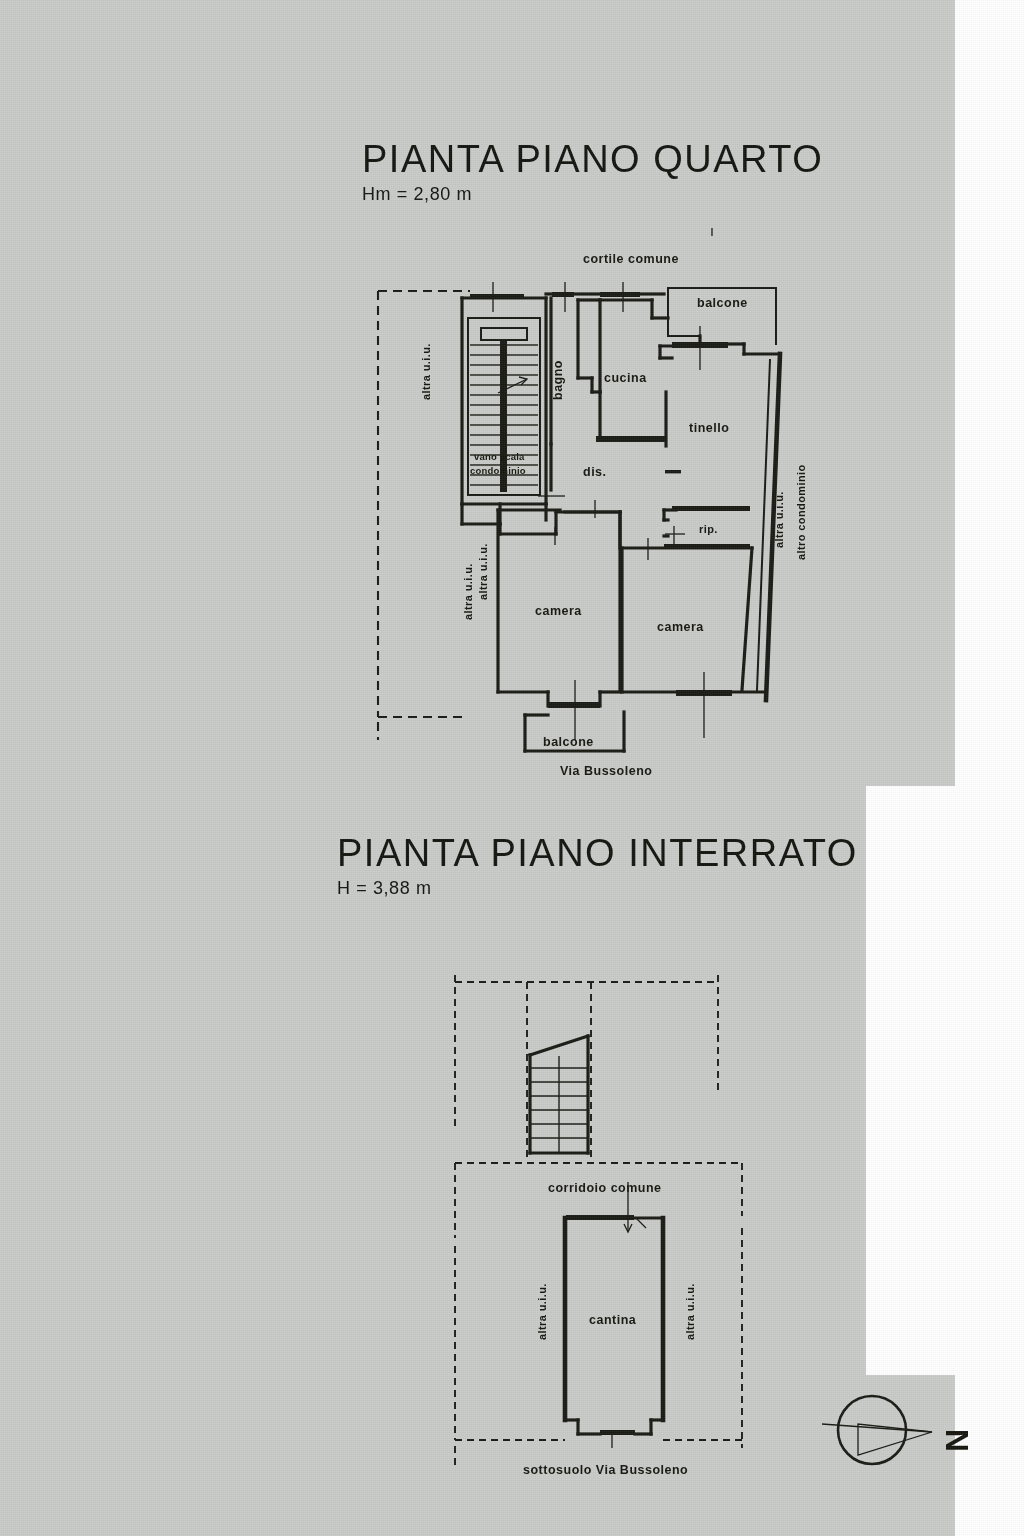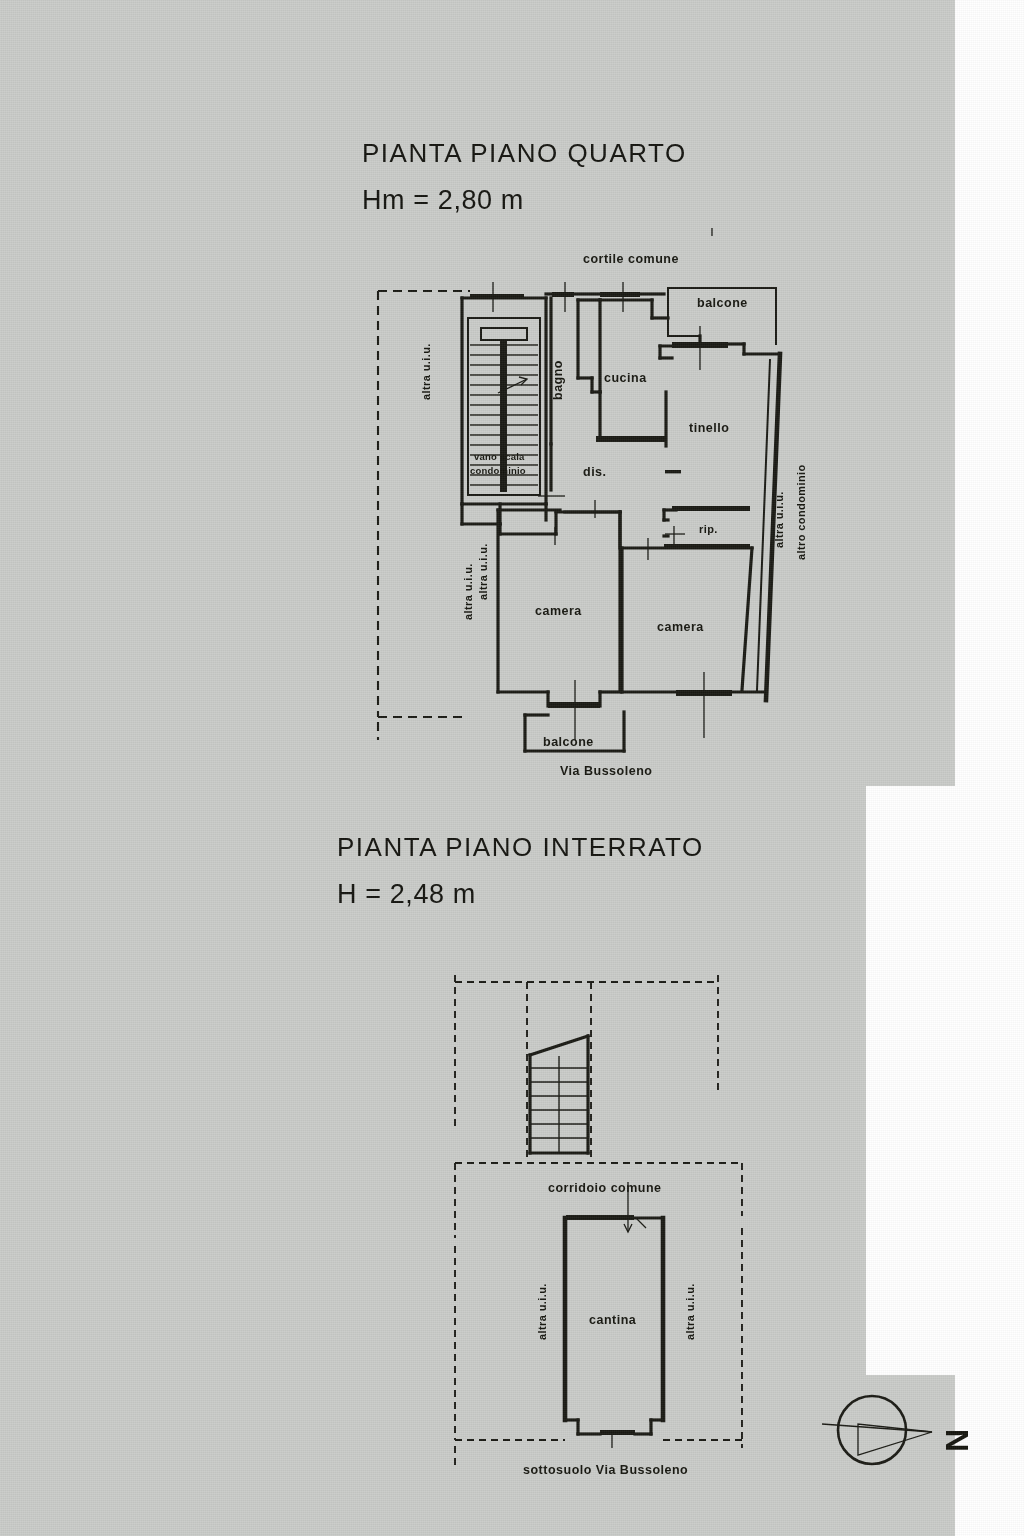--- a/index.html
+++ b/index.html
@@ -29,31 +29,31 @@
   .whitemask {
     position: absolute;
     background: #ffffff;
   }
   .title {
     position: absolute;
     color: #14140f;
     letter-spacing: 1.2px;
   }
   .title .l1 {
-    font-size: 26px;
+    font-size: 38px;
     display: block;
     white-space: nowrap;
     letter-spacing: 1.5px;
     text-align: right;
   }
   .title .l2 {
-    font-size: 27px;
+    font-size: 18px;
     display: block;
     white-space: nowrap;
-    margin-top: 16px;
+    margin-top: 3px;
     letter-spacing: 0.6px;
   }
   svg { position: absolute; left: 0; top: 0; overflow: visible; }
   .lbl {
     font-family: "Liberation Sans", sans-serif;
     font-weight: bold;
     fill: #16160f;
   }
   .lbl-s { font-size: 11px; letter-spacing: .4px; }
   .lbl-m { font-size: 12.5px; letter-spacing: .5px; }
@@ -76,21 +76,21 @@
   <div class="whitemask" style="left:866px; top:786px; width:158px; height:589px;"></div>
   <div class="whitemask" style="left:955px; top:1375px; width:69px; height:161px;"></div>
 
   <div class="title" style="left:362px; top:138px;">
     <span class="l1">PIANTA  PIANO  QUARTO</span>
     <span class="l2">Hm = 2,80 m</span>
   </div>
 
   <div class="title" style="left:337px; top:832px;">
     <span class="l1">PIANTA  PIANO  INTERRATO</span>
-    <span class="l2">H = 2,48 m</span>
+    <span class="l2">H = 3,88 m</span>
   </div>
 
   <svg width="1024" height="1536">
 
     <g>
       <path class="dash" d="M378,291 L470,291"></path>
       <path class="dash" d="M378,291 L378,717"></path>
       <path class="dash" d="M378,717 L468,717"></path>
       <path class="dash" d="M378,722 L378,740"></path>
     </g>

